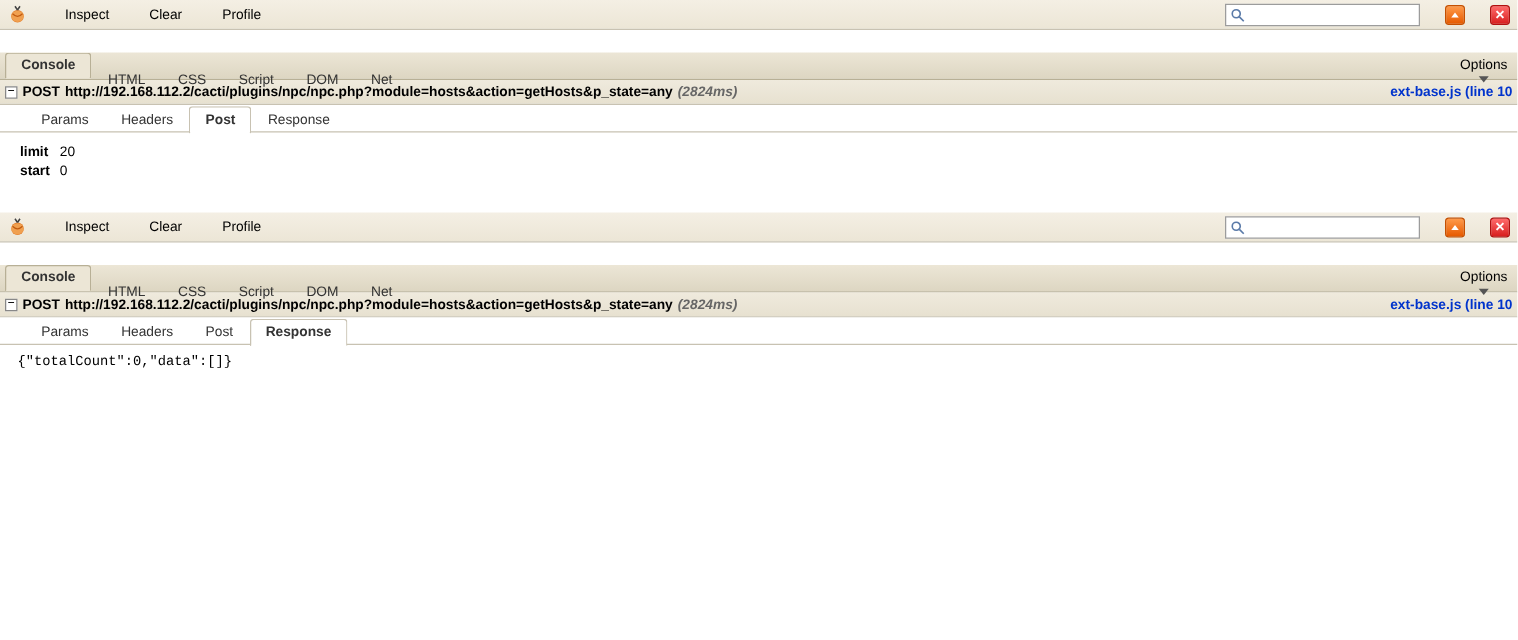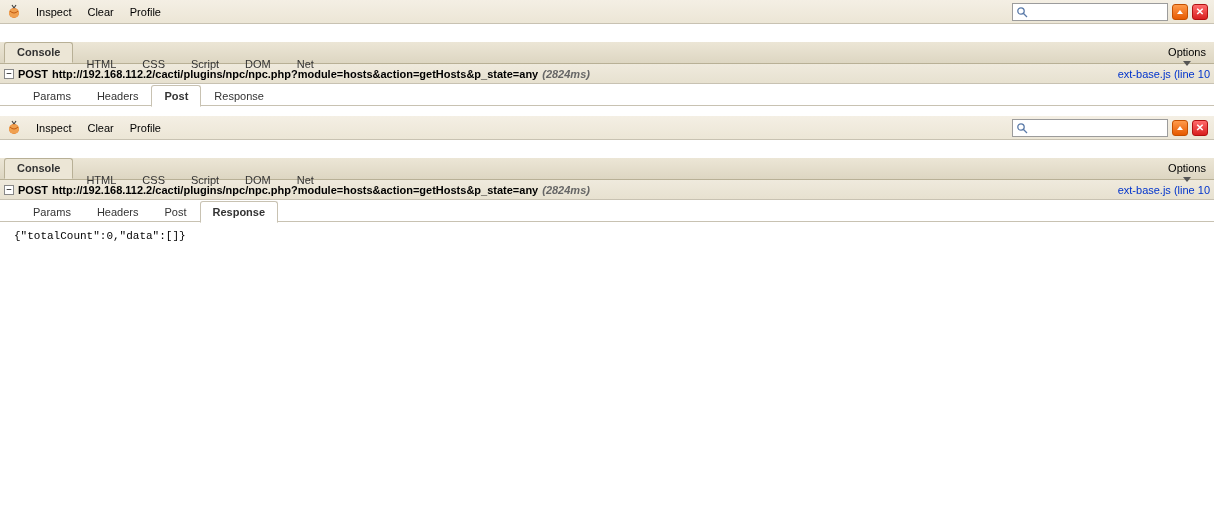--- a/index.html
+++ b/index.html
@@ -13,21 +13,21 @@
   .instance {
     width: 1214px;
   }
   .toolbar {
     background: linear-gradient(#f4efe4, #ece6d6);
     border-bottom: 1px solid #c8c2b2;
     height: 24px;
     display: flex;
     align-items: center;
     padding: 0 6px;
-    gap: 0;
+    gap: 16px;
   }
   .bug-icon {
     width: 16px; height: 16px;
     margin-right: 6px;
     display: inline-flex; align-items: center; justify-content: center;
   }
   .bug-icon svg { width: 16px; height: 16px; }
   .toolbar-item {
     padding: 2px 8px;
     cursor: default;
@@ -116,21 +116,21 @@
     border:1px solid #888;
     background:#fff;
     display:inline-flex;align-items:center;justify-content:center;
     font-size:9px; line-height:1;
     margin-right:4px;
     font-family: monospace;
   }
   .reqline .method { font-weight: bold; margin-right:4px;}
   .reqline .url { font-weight: bold; }
   .reqline .timing { font-style: italic; color:#666; margin-left:4px; font-weight: bold; text-align: center;}
-  .reqline .srclink { color:#0033cc; margin-left:auto; cursor:default; font-weight:normal;}
+  .reqline .srclink { color:#0033cc; margin-left:auto; cursor:default; font-weight:bold;}
   .subtabs {
     height: 22px;
     display:flex;
     align-items: flex-start;
     padding-left: 20px;
     border-bottom: 1px solid #c8c2b2;
     background: #fff;
   }
   .subtab {
     padding: 4px 12px;
@@ -210,20 +210,34 @@
     <span class="srclink">ext-base.js (line 10</span>
   </div>
 
   <div class="subtabs">
     <div class="subtab">Params</div>
     <div class="subtab">Headers</div>
     <div class="subtab active">Post</div>
     <div class="subtab">Response</div>
   </div>
 
+  <div class="panel">
+    <table class="params-table">
+      <tbody>
+          <tr>
+        <td class="k">limit</td>
+        <td>20</td>
+      </tr>
+      <tr>
+        <td class="k">start</td>
+        <td>0</td>
+      </tr>
+    </tbody>
+      </table>
+  </div>
 </div>
 
 <div style="height:10px"></div>
 
 <div class="instance">
   <div class="toolbar">
     <span class="bug-icon">
       <svg viewBox="0 0 16 16">
           <circle cx="8" cy="9" r="5" fill="#e07b2a"></circle>
           <path d="M8 4 L6 1 M8 4 L10 1" stroke="#444" stroke-width="1.2"></path>

